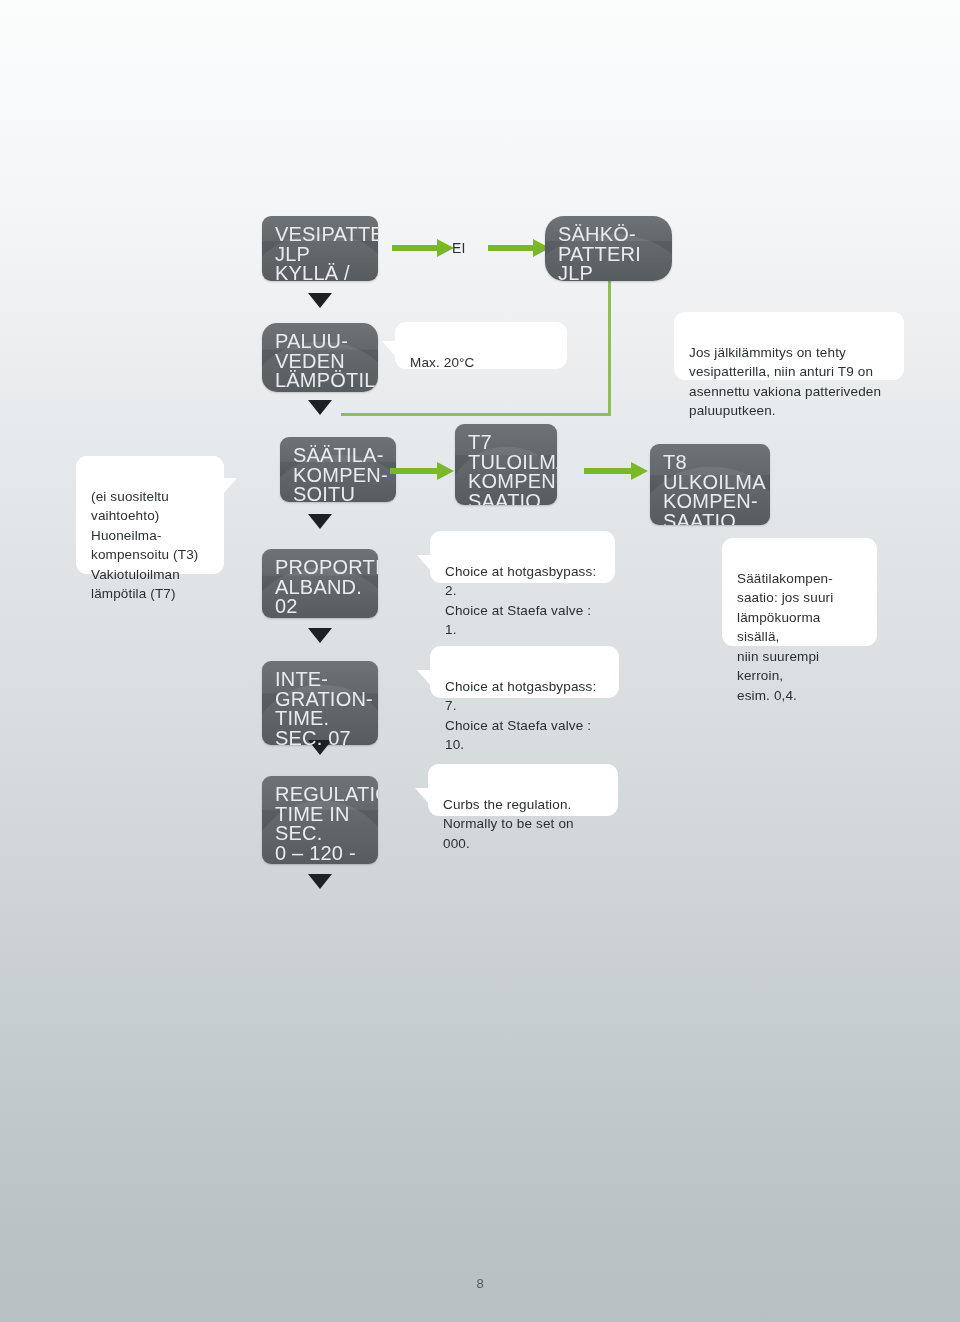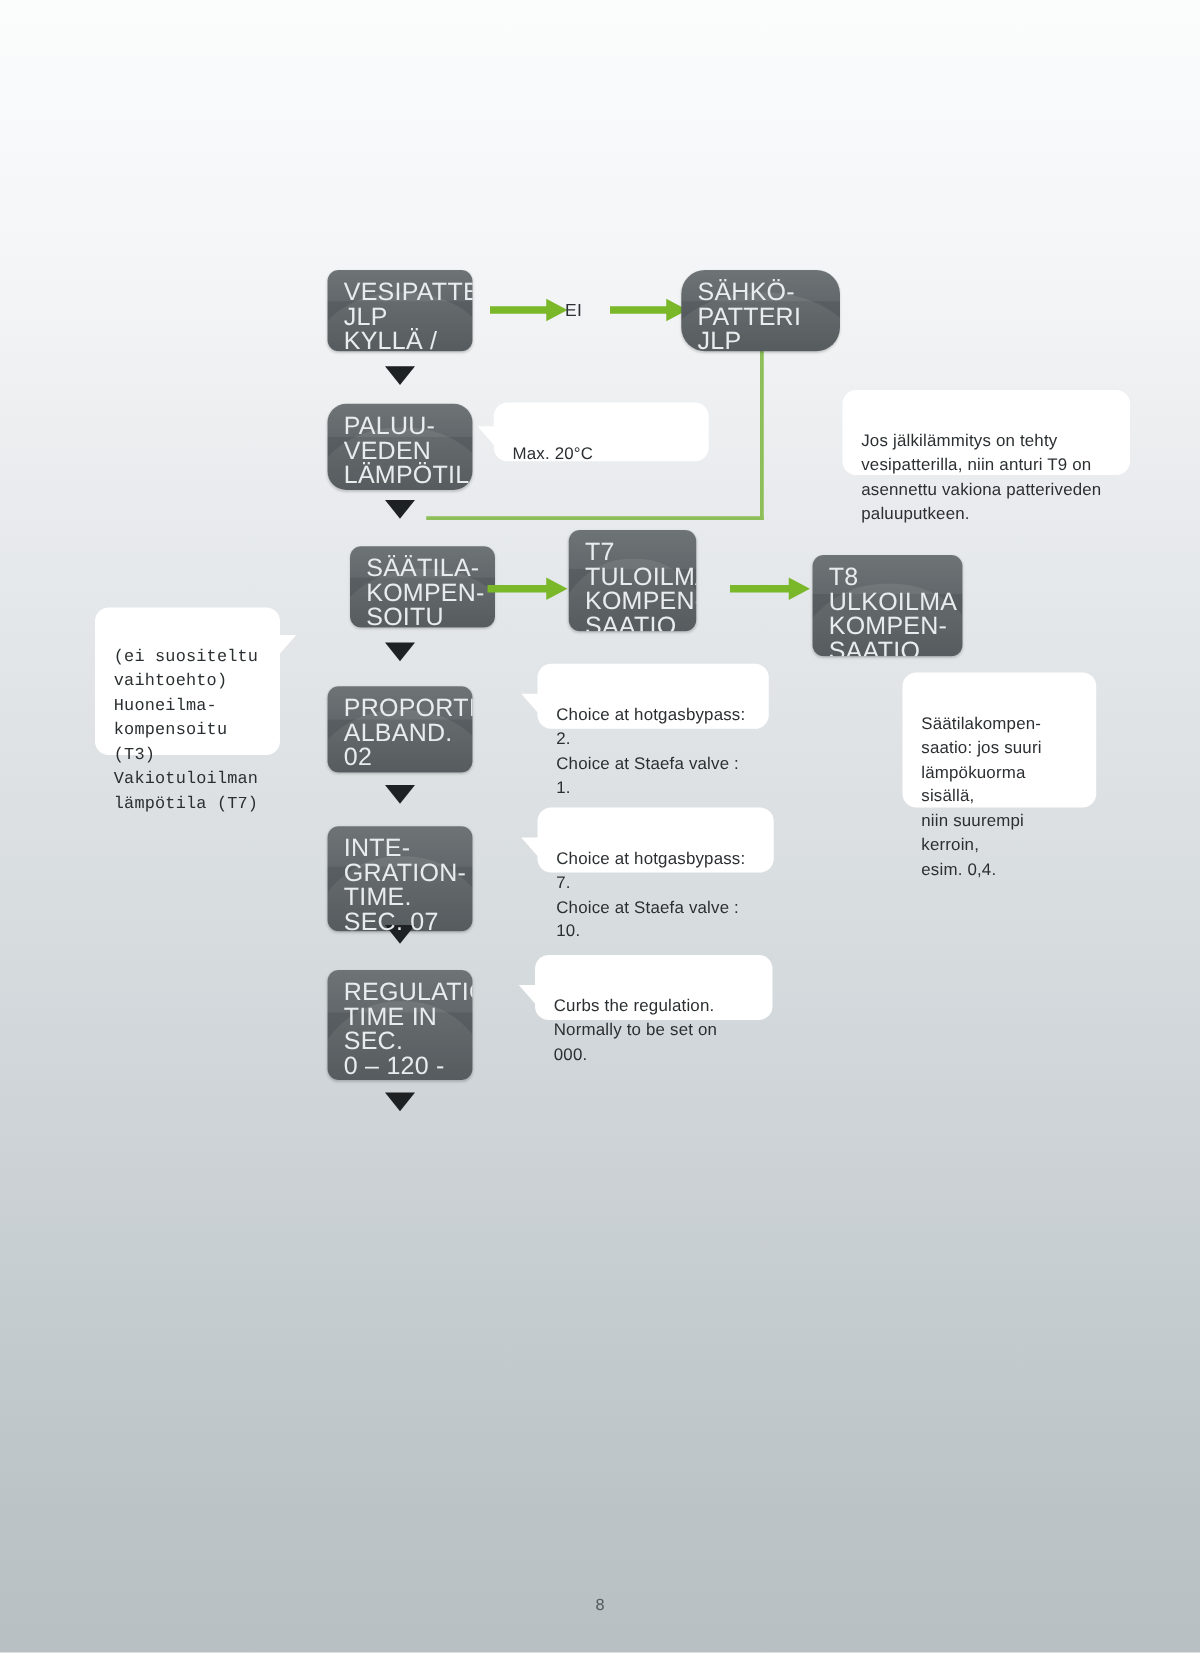--- a/index.html
+++ b/index.html
@@ -191,21 +191,21 @@
 </div>
 
 <div class="tri-down" style="left:308px; top:400px;"></div>
 
 <div class="node" style="left:262px; top:437px; width:116px; height:65px;margin-left:18px;">
   <span class="txt">SÄÄTILA-
 KOMPEN-
 SOITU</span>
 </div>
 
-<div class="callout" style="left:76px; top:486px; width:148px; height:118px;font-family:Liberation Mono, monospace;">
+<div class="callout" style="left:76px; top:456px; width:148px; height:118px;">
   <span>(ei suositeltu
 vaihtoehto)
 Huoneilma-
 kompensoitu (T3)
 Vakiotuloilman
 lämpötila (T7)</span>
   <span class="tail tail-right" style="right:-13px; top:22px; border-width:0 0 16px 14px; border-color:transparent transparent transparent #ffffff;"></span>
 </div>
 
 <div class="garrow" style="left:390px; top:462px; width:64px;">

